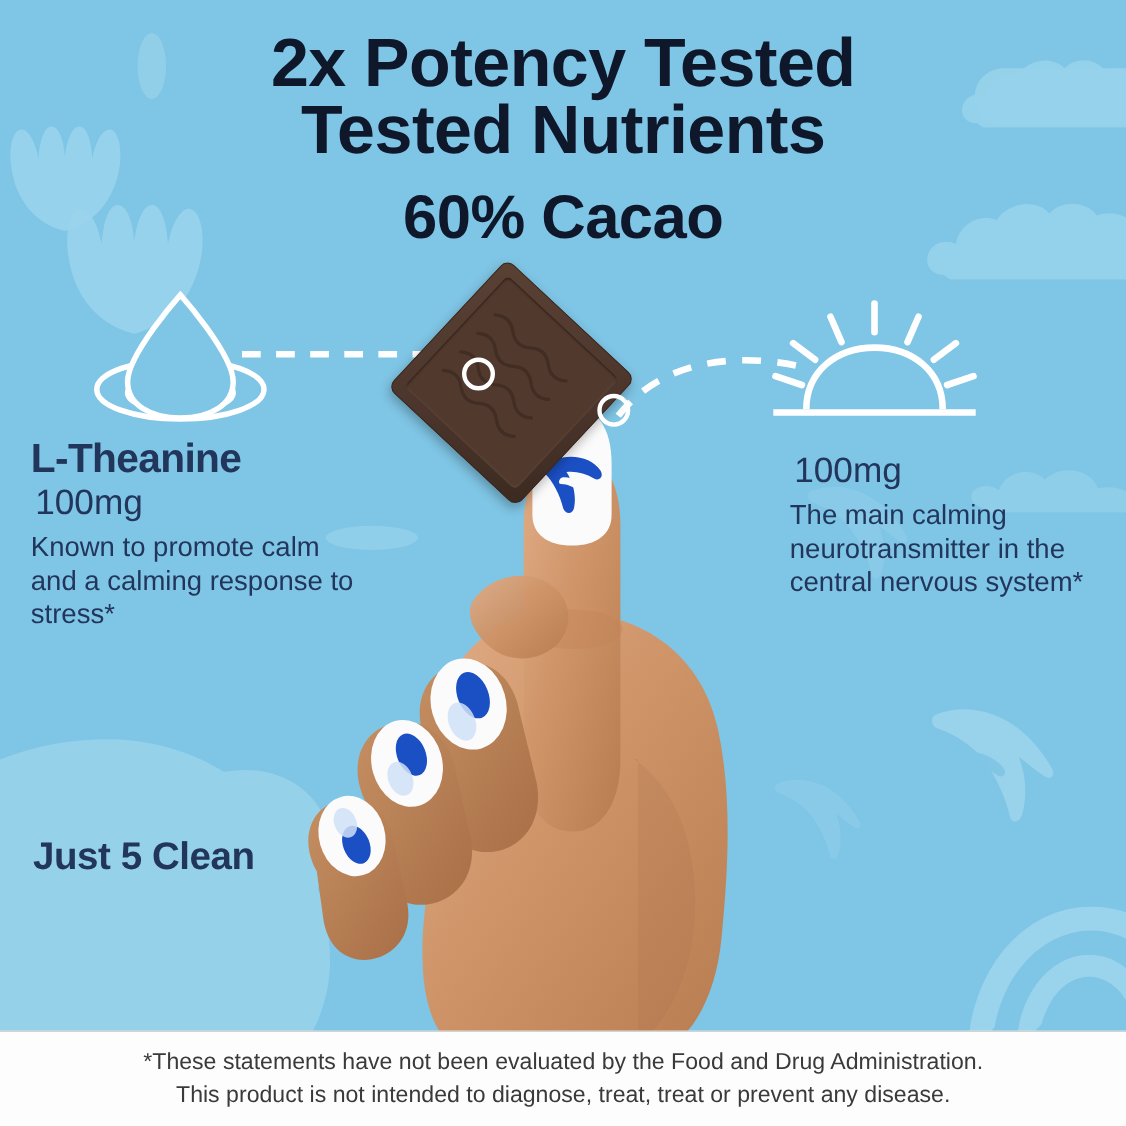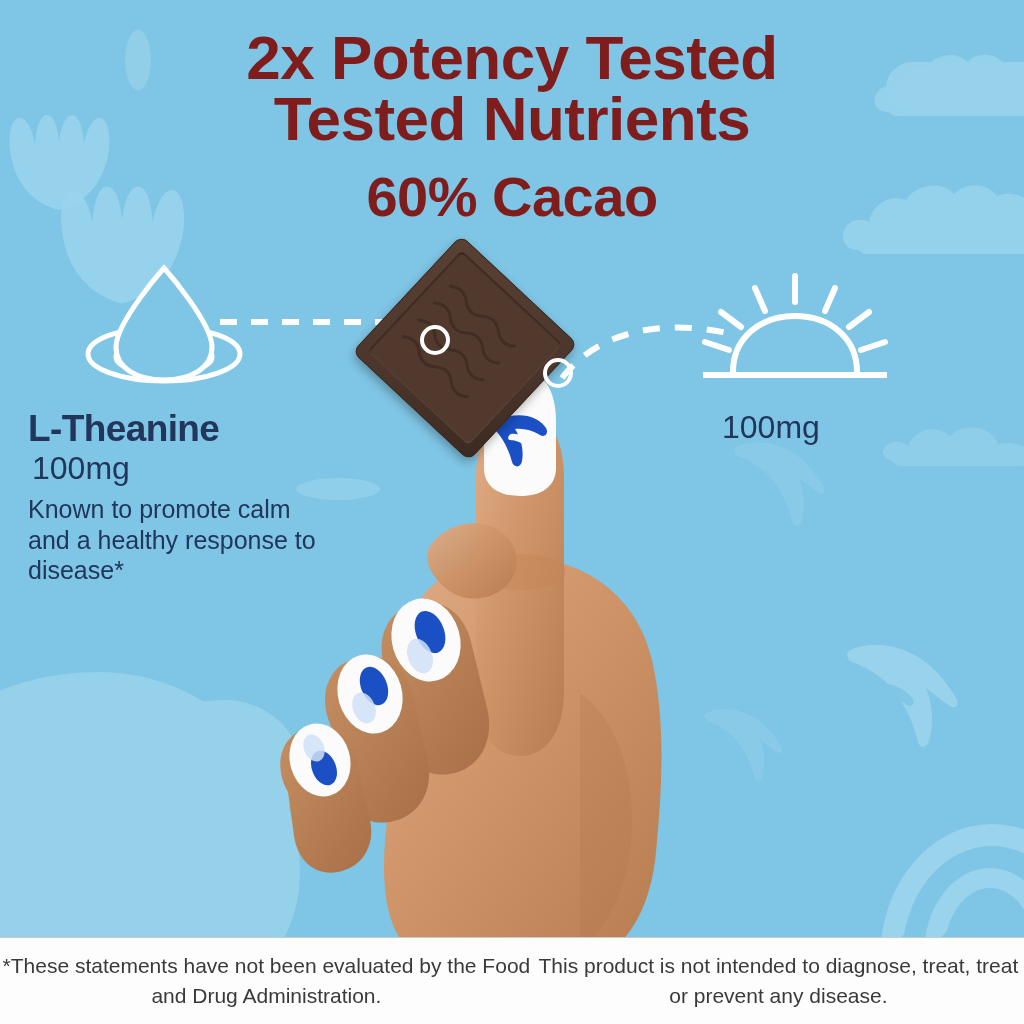--- a/index.html
+++ b/index.html
@@ -62,21 +62,21 @@
   }
 
   
   .headline {
     position: absolute;
     z-index: 6;
     left: 0;
     right: 0;
     top: 28px;
     text-align: center;
-    color: #7f1d1d;
+    color: #0f172a;
     font-weight: bold;
     letter-spacing: -0.5px;
     line-height: 0.98;
   }
   .headline .hl {
     display: block;
     font-size: 62px;
     white-space: nowrap;
   }
   .headline .hl3 { font-size: 56px; margin-top: 20px; }
@@ -122,21 +122,21 @@
     z-index: 7;
   }
   .node-l { left: 420px; top: 325px; }
   .node-r { left: 543px; top: 358px; }
 
   
   .hand { position: absolute; left: 280px; top: 360px; z-index: 3; }
 
   
   .block { position: absolute; z-index: 6; color: #22365c; }
-  .block-left  { left: 28px;  top: 410px; width: 300px; }
+  .block-left  { left: 28px;  top: 398px; width: 300px; }
   .block-right { left: 718px; top: 410px; width: 290px; }
   .block .nutrient {
     font-size: 37px;
     font-weight: bold;
     letter-spacing: -0.6px;
     line-height: 1.05;
     margin: 0 0 2px 0;
   }
   .block .dose {
     font-size: 32px;
@@ -168,21 +168,21 @@
   .disclaimer {
     position: absolute;
     z-index: 8;
     left: 0;
     right: 0;
     bottom: 0;
     height: 86px;
     background: #fdfdfd;
     border-top: 1px solid #c9c9c9;
     display: flex;
-    flex-direction: row;
+    flex-direction: column;
     align-items: center;
     justify-content: center;
     color: #3a3a3a;
     font-size: 21px;
     line-height: 1.45;
     text-align: center;
   }
 </style>
 </head>
 <body>
@@ -341,28 +341,30 @@
       </svg>
     </div>
   </div>
 
   <div class="node node-l"></div>
   <div class="node node-r"></div>
 
   <div class="block block-left">
     <p class="nutrient">L-Theanine</p>
     <p class="dose">100mg</p>
-    <p class="desc">Known to promote calm and a healthy response to disease*</p>
+    <p class="desc">Known to promote calm and a calming response to stress*</p>
   </div>
 
   <div class="block block-right">
     <p class="dose">100mg</p>
+    <p class="desc">The main calming neurotransmitter in the central nervous system*</p>
   </div>
 
   <div class="clean-claim">
+    <div>Just 5 Clean</div>
   </div>
 
   <div class="disclaimer">
     <div>*These statements have not been evaluated by the Food and Drug Administration.</div>
     <div>This product is not intended to diagnose, treat, treat or prevent any disease.</div>
   </div>
 
 </div>
 
 </body></html>

